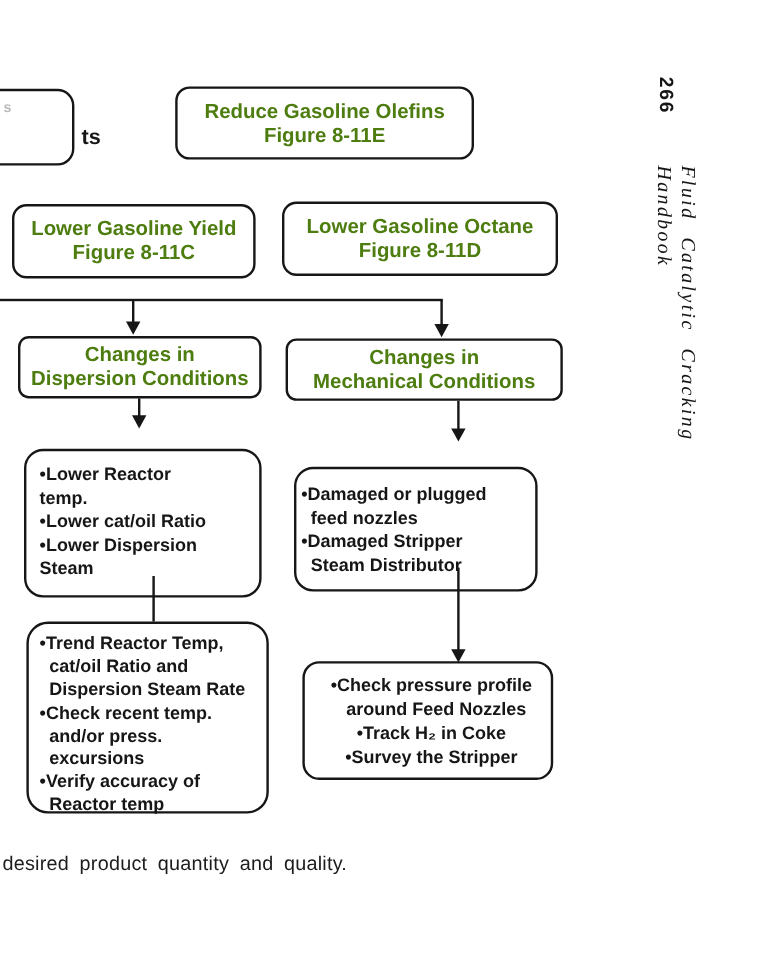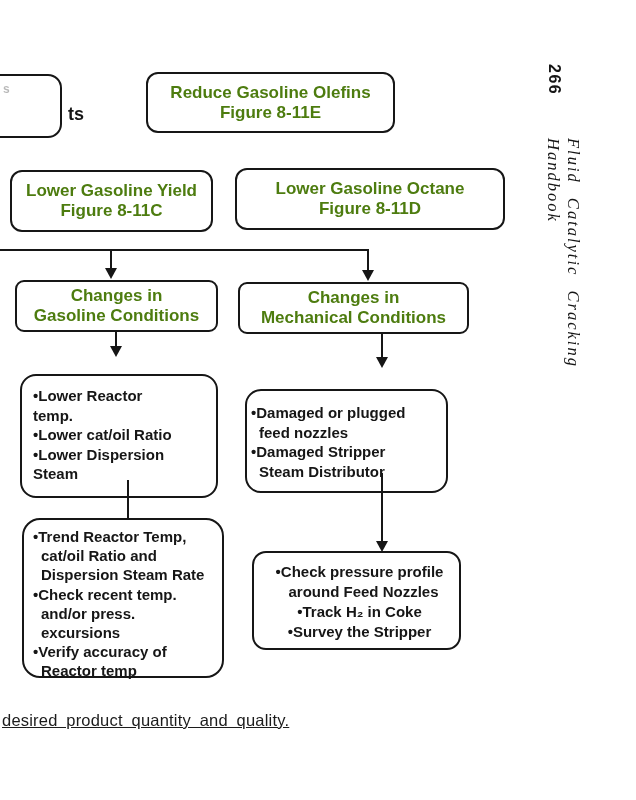--- a/index.html
+++ b/index.html
@@ -29,21 +29,21 @@
   #box-op-causes   { left:20px;  top:374px; width:198px; height:124px; border-radius:16px; padding:10px 6px 0 11px; line-height:19.5px; }
   #box-mech-causes { left:245px; top:389px; width:203px; height:104px; border-radius:16px; padding:12px 6px 0 4px; line-height:19.5px; }
   #box-op-actions  { left:22px;  top:518px; width:202px; height:160px; border-radius:18px; padding:7px 4px 0 9px;  line-height:19.2px; }
   #box-mech-actions{ left:252px; top:551px; width:209px; height:99px;  border-radius:14px; padding:9px 4px 0 10px; line-height:20px;text-align:center; }
   
   #box-truncated { left:-130px; top:74px; width:192px; height:64px; border-radius:14px; }
   #box-truncated .faint { position:absolute; left:131px; top:6px;  font-size:12px; font-weight:bold; opacity:.3; }
   #box-truncated .frag  { position:absolute; left:152px; top:28px; font-size:18px; font-weight:bold;margin-left:44px; }
   #box-reduce     { left:146px; top:72px;  width:249px; height:61px; }
   #box-yield      { left:10px;  top:170px; width:203px; height:62px; }
-  #box-octane     { left:235px; top:168px; width:270px; height:62px; }
+  #box-octane     { left:235px; top:168px; width:230px; height:62px; }
   #box-operating  { left:15px;  top:280px; width:203px; height:52px; border-radius:9px; }
   #box-mechanical { left:238px; top:282px; width:231px; height:52px; border-radius:9px; }
   
   .cline { position:absolute; background:#161616; }
   #hline { left:0;     top:249px; width:369px; height:2px; }
   #v1    { left:110px; top:250px; width:2px; height:20px; }
   #v2    { left:367px; top:250px; width:2px; height:22px; }
   #v3    { left:115px; top:332px; width:2px; height:16px; }
   #v4    { left:381px; top:334px; width:2px; height:25px; }
   #v5    { left:127px; top:480px; width:2px; height:38px; }
@@ -65,21 +65,21 @@
   }
   #runhead {
     position:absolute; left:543px; top:138px; height:322px;
     writing-mode:vertical-rl;
     font-family:"Liberation Serif", serif; font-style:italic; font-size:16.5px;
     letter-spacing:2px; word-spacing:8px; color:#161616;
   }
   
   #caption {
     position:absolute; left:2px; top:711px;
-    font-size:16.5px; color:#1c1c1c; word-spacing:4px; letter-spacing:.2px;text-decoration:underline;
+    font-size:16.5px; color:#1c1c1c; word-spacing:4px; letter-spacing:.2px;
   }
 </style>
 </head>
 <body>
 
 <div class="page">
 
   <div class="fbox" id="box-truncated">
     <span class="faint">s</span>
     <span class="frag">ts</span>
@@ -108,21 +108,21 @@
 
   <div class="cline" id="hline"></div>
   <div class="cline" id="v1"></div>
   <div class="arrow" id="a1"></div>
   <div class="cline" id="v2"></div>
   <div class="arrow" id="a2"></div>
 
   <div class="fbox" id="box-operating">
     <div class="ctext">
       <div class="line">Changes in</div>
-      <div class="line">Gasoline Conditions</div>
+      <div class="line">Dispersion Conditions</div>
     </div>
   </div>
 
   <div class="fbox" id="box-mechanical">
     <div class="ctext">
       <div class="line">Changes in</div>
       <div class="line">Mechanical Conditions</div>
     </div>
   </div>
 

